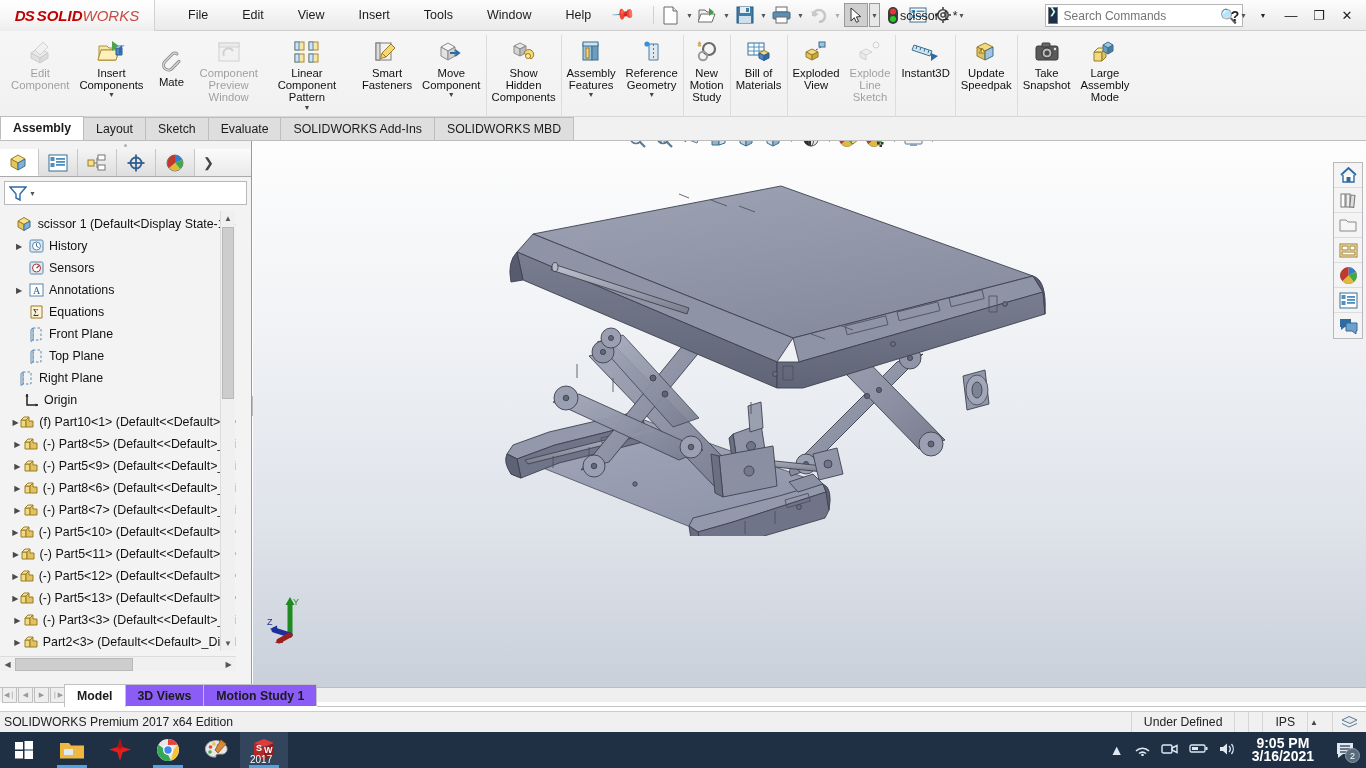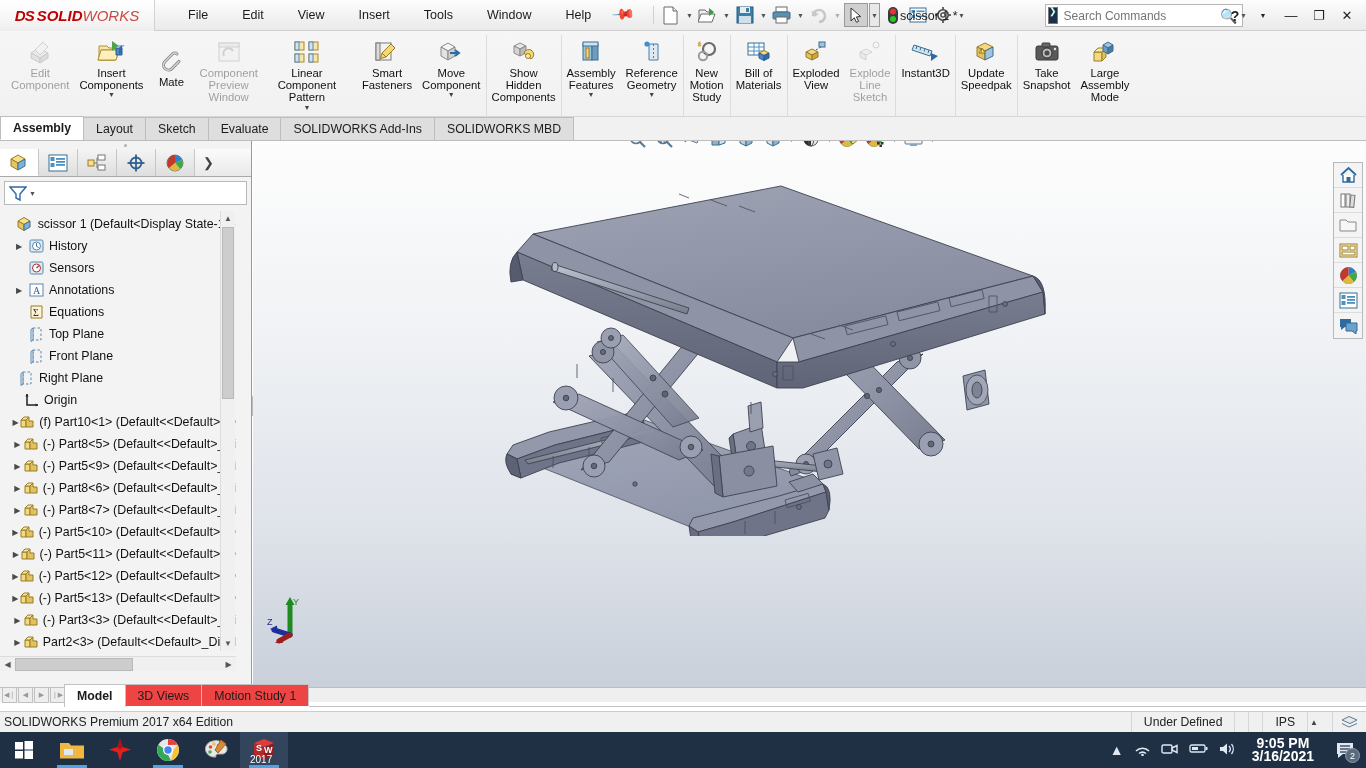--- a/index.html
+++ b/index.html
@@ -182,21 +182,21 @@
     position:absolute; left:0; top:687px; width:1366px; height:15px;
     background:#efefef; border-top:1px solid #bdbdbd; display:flex; align-items:center;
   }
   .navbtns { display:flex; align-items:center; padding-left:2px; gap:1px;}
   .navbtns .nb {
     width:15px;height:16px; border:1px solid #c0c0c0; background:#eee;
     display:flex;align-items:center;justify-content:center;font-size:7px;color:#9a9a9a;
   }
   .tabbar .dtab {
     height:22px; padding:0 12px; display:flex;align-items:center; font-size:12.3px;
-    border:1px solid #c2c2c2; border-bottom:none; background:#ef4444; margin-left:-1px;
+    border:1px solid #c2c2c2; border-bottom:none; background:#8b5cf6; margin-left:-1px;font-weight:bold;
   }
   .tabbar .dtab.active { background:#fff; font-weight:bold; height:23px;}
   .tabbar .fill { flex:1; height:23px; border-bottom:1px solid #c2c2c2;}
 
   .statusbar {
     position:absolute; left:0; top:711px; width:1366px; height:21px;
     background:#f0f0f0; border-top:1px solid #cccccc;
     display:flex; align-items:center; font-size:12.2px; color:#222;
   }
   .statusbar .sleft { padding-left:4px; }
@@ -749,31 +749,31 @@
       </div>
 
       <div class="trow" style="padding-left:12px;">
         <span class="arrow"></span>
         <span class="ti">
           <svg width="17" height="16" viewBox="0 0 17 16">
               <path d="M5 2 h8 v12 h-8z" fill="none" stroke="#5a86ad" stroke-dasharray="2.5,2"></path>
               <path d="M5 2 l-2 1.5 v12 l2-1.5z" fill="#eef4fa" stroke="#5a86ad"></path>
             </svg>
         </span>
-        <span class="tlbl">Top Plane</span>
+        <span class="tlbl">Front Plane</span>
       </div>
       <div class="trow" style="padding-left:12px;">
         <span class="arrow"></span>
         <span class="ti">
           <svg width="17" height="16" viewBox="0 0 17 16">
               <path d="M5 2 h8 v12 h-8z" fill="none" stroke="#5a86ad" stroke-dasharray="2.5,2"></path>
               <path d="M5 2 l-2 1.5 v12 l2-1.5z" fill="#eef4fa" stroke="#5a86ad"></path>
             </svg>
         </span>
-        <span class="tlbl">Front Plane</span>
+        <span class="tlbl">Top Plane</span>
       </div>
       <div class="trow" style="">
         <span class="arrow"></span>
         <span class="ti">
           <svg width="17" height="16" viewBox="0 0 17 16">
               <path d="M5 2 h8 v12 h-8z" fill="none" stroke="#5a86ad" stroke-dasharray="2.5,2"></path>
               <path d="M5 2 l-2 1.5 v12 l2-1.5z" fill="#eef4fa" stroke="#5a86ad"></path>
             </svg>
         </span>
         <span class="tlbl">Right Plane</span>

